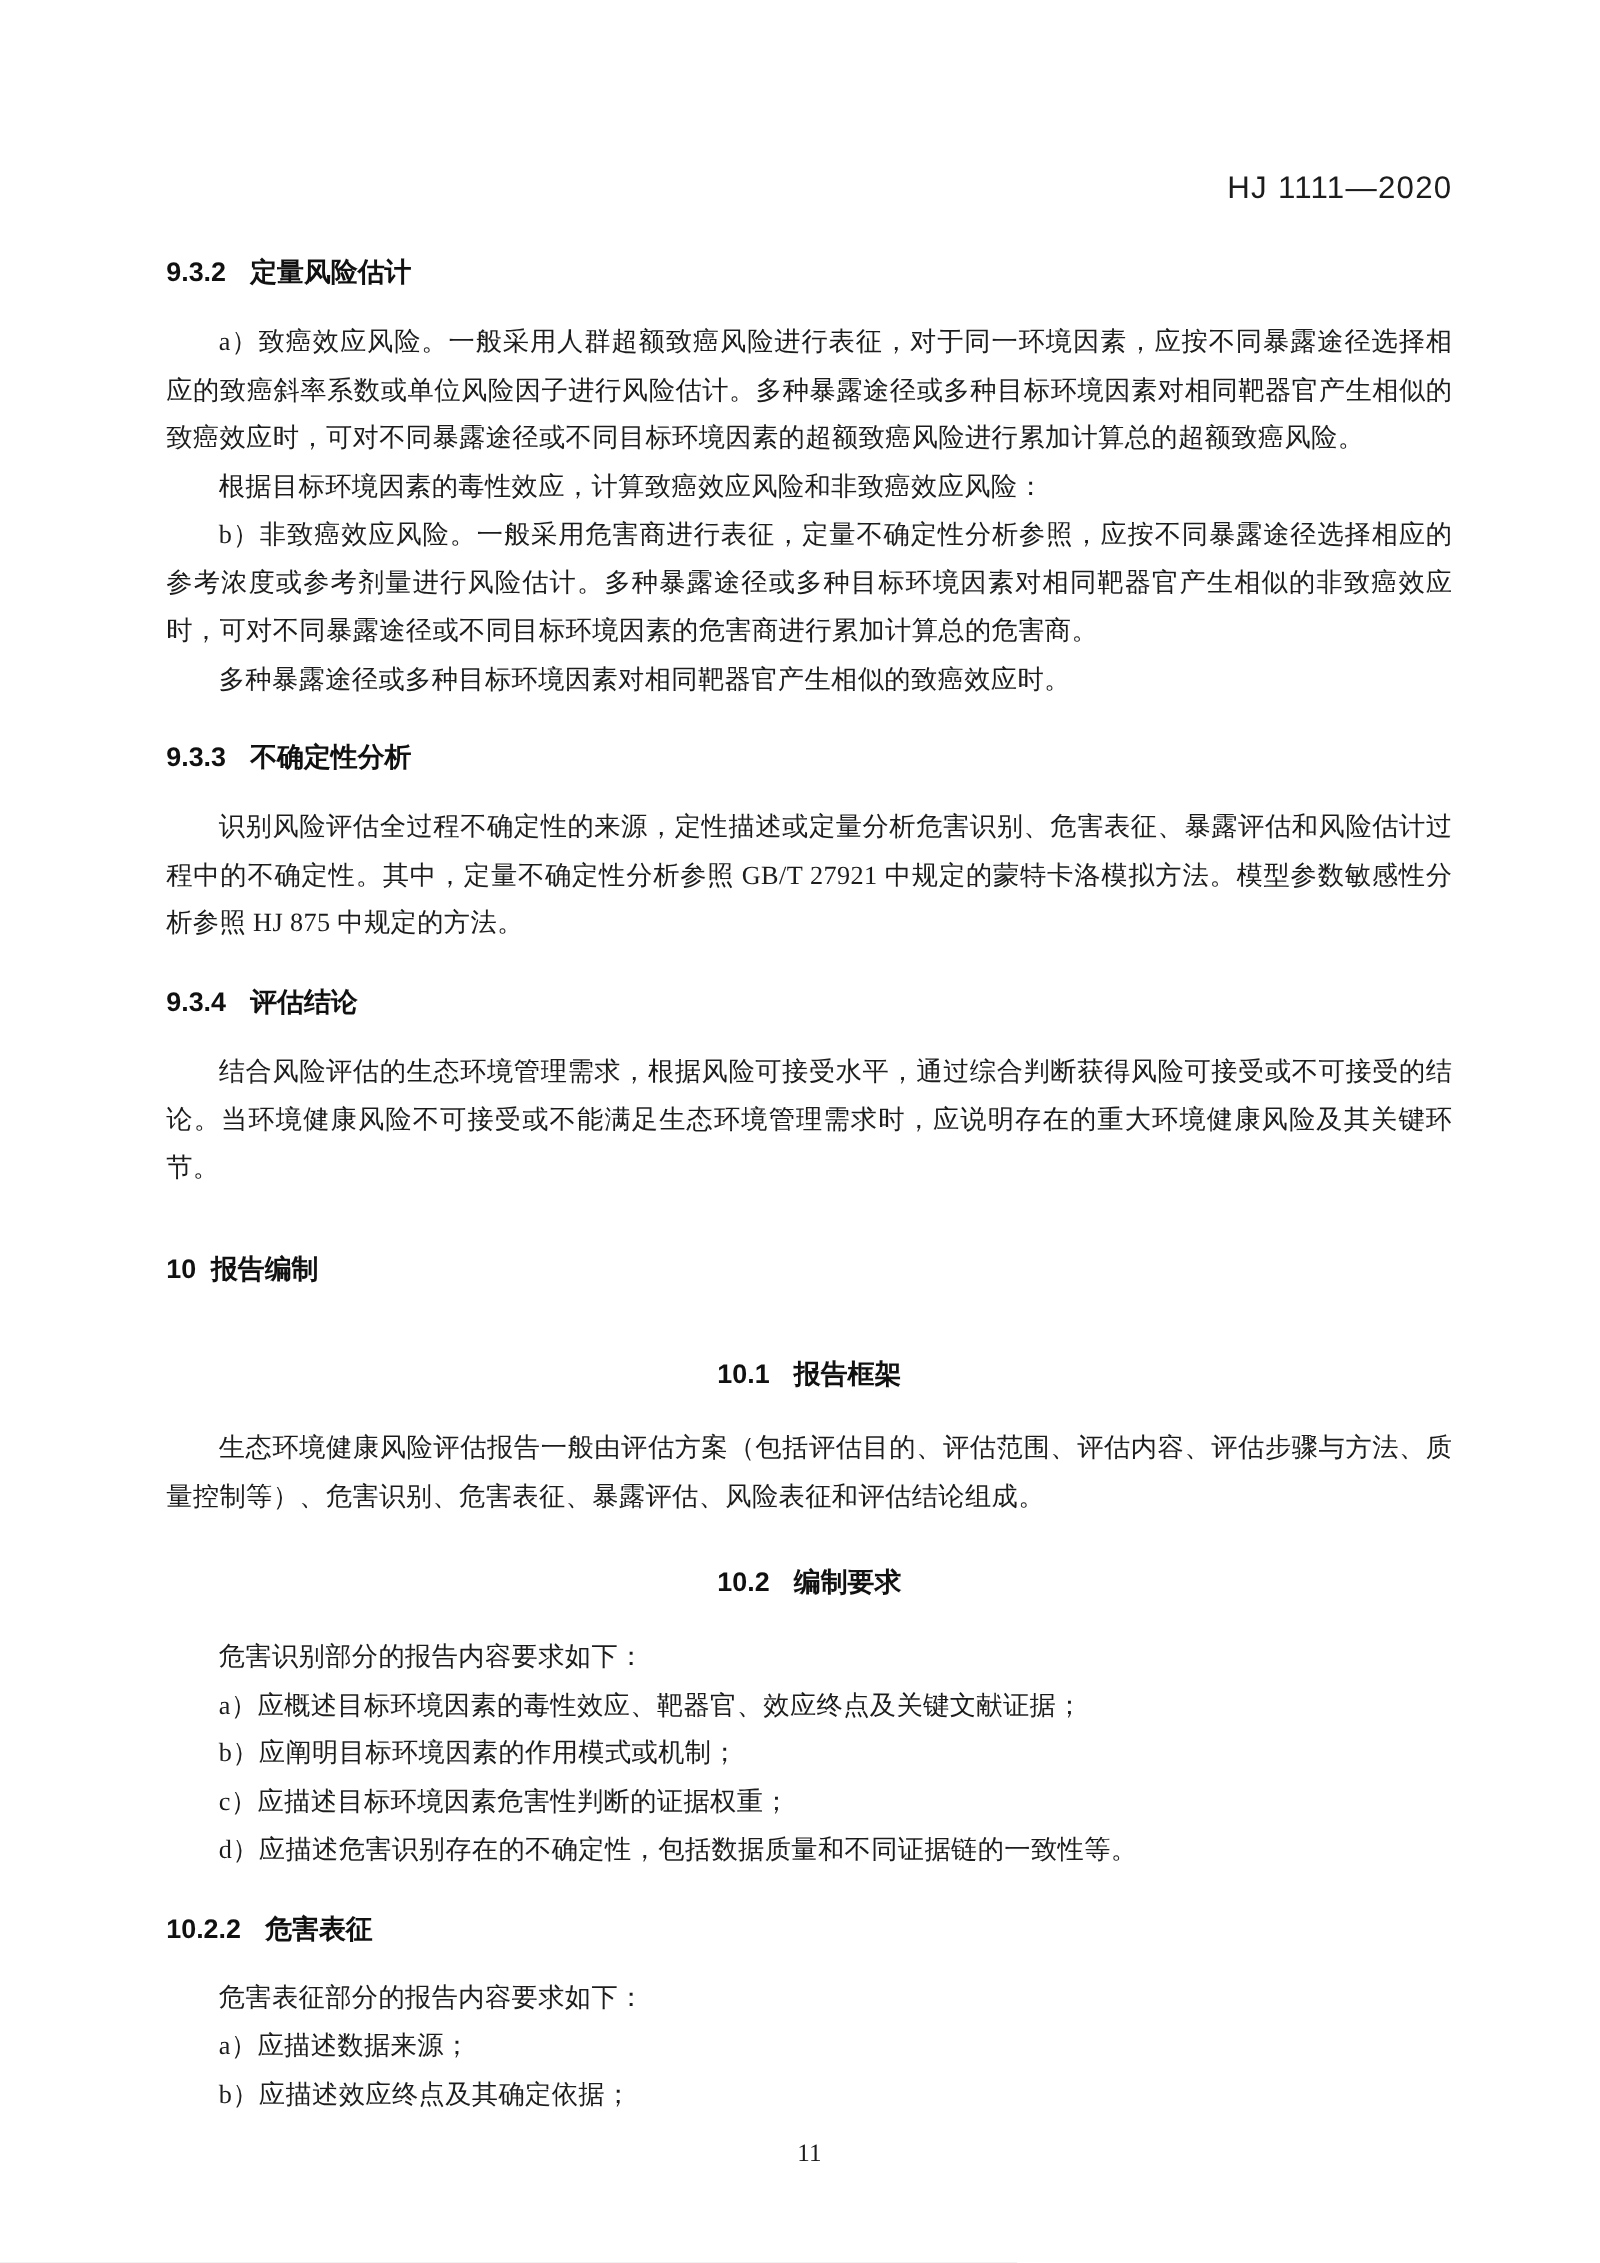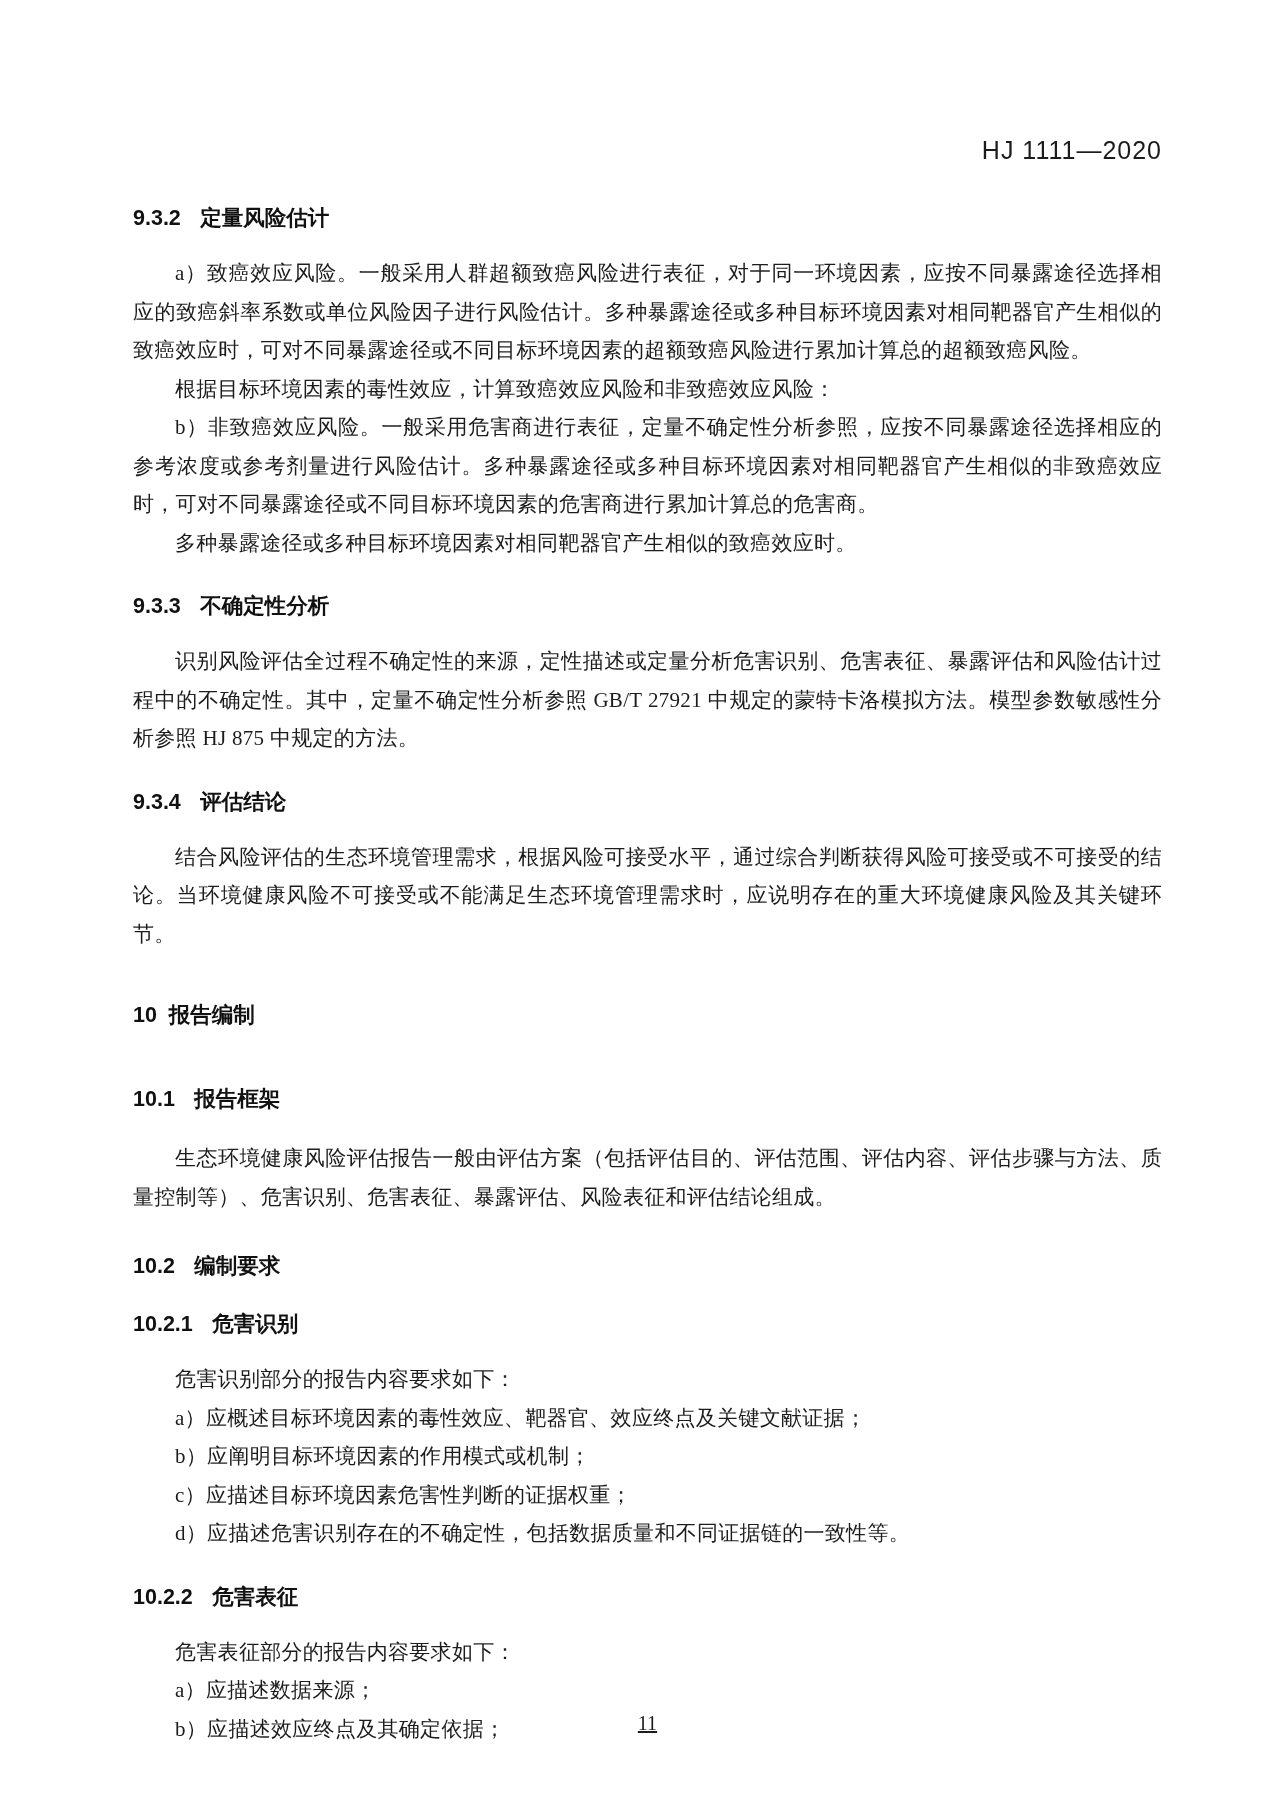--- a/index.html
+++ b/index.html
@@ -48,37 +48,36 @@
   }
 
   .sec-h1, .sec-h2, .sec-h3 {
     font-family: "Liberation Sans", "DejaVu Sans", sans-serif;
     font-weight: bold;
     font-size: 21.5px;
     line-height: 28px;
     color: #111111;
   }
   .sec-h1 { margin: 48px 0 56px 0; }
-  .sec-h2 { margin: 36px 0 26px 0; }
+  .sec-h2 { margin: 36px 0 26px 0; text-align: center; }
   .sec-h3 { margin: 30px 0 22px 0; }
   .doc-body > :first-child { margin-top: 0; }
 
   .sec-num { margin-right: 0.9em; }
   .sec-h1 .sec-num { margin-right: 0.55em; }
 
   .doc-footer {
     position: absolute;
     left: 133px;
     right: 118px;
     top: 1712px;
     text-align: center;
     font-family: "Liberation Serif", "DejaVu Serif", serif;
     font-size: 20px;
     color: #1c1c1c;
-    text-decoration: underline;
   }
 </style>
 </head>
 <body>
 
 <div class="page">
   <div class="doc-header">HJ 1111—2020</div>
 
   <div class="doc-body">
       <div class="sec-h3"><span class="sec-num">9.3.2</span><span class="sec-title">定量风险估计</span></div>
@@ -87,21 +86,20 @@
       <div class="para">b）非致癌效应风险。一般采用危害商进行表征，定量不确定性分析参照，应按不同暴露途径选择相应的参考浓度或参考剂量进行风险估计。多种暴露途径或多种目标环境因素对相同靶器官产生相似的非致癌效应时，可对不同暴露途径或不同目标环境因素的危害商进行累加计算总的危害商。</div>
       <div class="para">多种暴露途径或多种目标环境因素对相同靶器官产生相似的致癌效应时。</div>
       <div class="sec-h3"><span class="sec-num">9.3.3</span><span class="sec-title">不确定性分析</span></div>
       <div class="para">识别风险评估全过程不确定性的来源，定性描述或定量分析危害识别、危害表征、暴露评估和风险估计过程中的不确定性。其中，定量不确定性分析参照 GB/T 27921 中规定的蒙特卡洛模拟方法。模型参数敏感性分析参照 HJ 875 中规定的方法。</div>
       <div class="sec-h3"><span class="sec-num">9.3.4</span><span class="sec-title">评估结论</span></div>
       <div class="para">结合风险评估的生态环境管理需求，根据风险可接受水平，通过综合判断获得风险可接受或不可接受的结论。当环境健康风险不可接受或不能满足生态环境管理需求时，应说明存在的重大环境健康风险及其关键环节。</div>
       <div class="sec-h1"><span class="sec-num">10</span><span class="sec-title">报告编制</span></div>
       <div class="sec-h2"><span class="sec-num">10.1</span><span class="sec-title">报告框架</span></div>
       <div class="para">生态环境健康风险评估报告一般由评估方案（包括评估目的、评估范围、评估内容、评估步骤与方法、质量控制等）、危害识别、危害表征、暴露评估、风险表征和评估结论组成。</div>
       <div class="sec-h2"><span class="sec-num">10.2</span><span class="sec-title">编制要求</span></div>
-      <div class="sec-h3"><span class="sec-num">10.2.1</span><span class="sec-title">危害识别</span></div>
       <div class="para">危害识别部分的报告内容要求如下：</div>
       <div class="list-line">a）应概述目标环境因素的毒性效应、靶器官、效应终点及关键文献证据；</div>
       <div class="list-line">b）应阐明目标环境因素的作用模式或机制；</div>
       <div class="list-line">c）应描述目标环境因素危害性判断的证据权重；</div>
       <div class="list-line">d）应描述危害识别存在的不确定性，包括数据质量和不同证据链的一致性等。</div>
       <div class="sec-h3"><span class="sec-num">10.2.2</span><span class="sec-title">危害表征</span></div>
       <div class="para">危害表征部分的报告内容要求如下：</div>
       <div class="list-line">a）应描述数据来源；</div>
       <div class="list-line">b）应描述效应终点及其确定依据；</div>
     </div>

